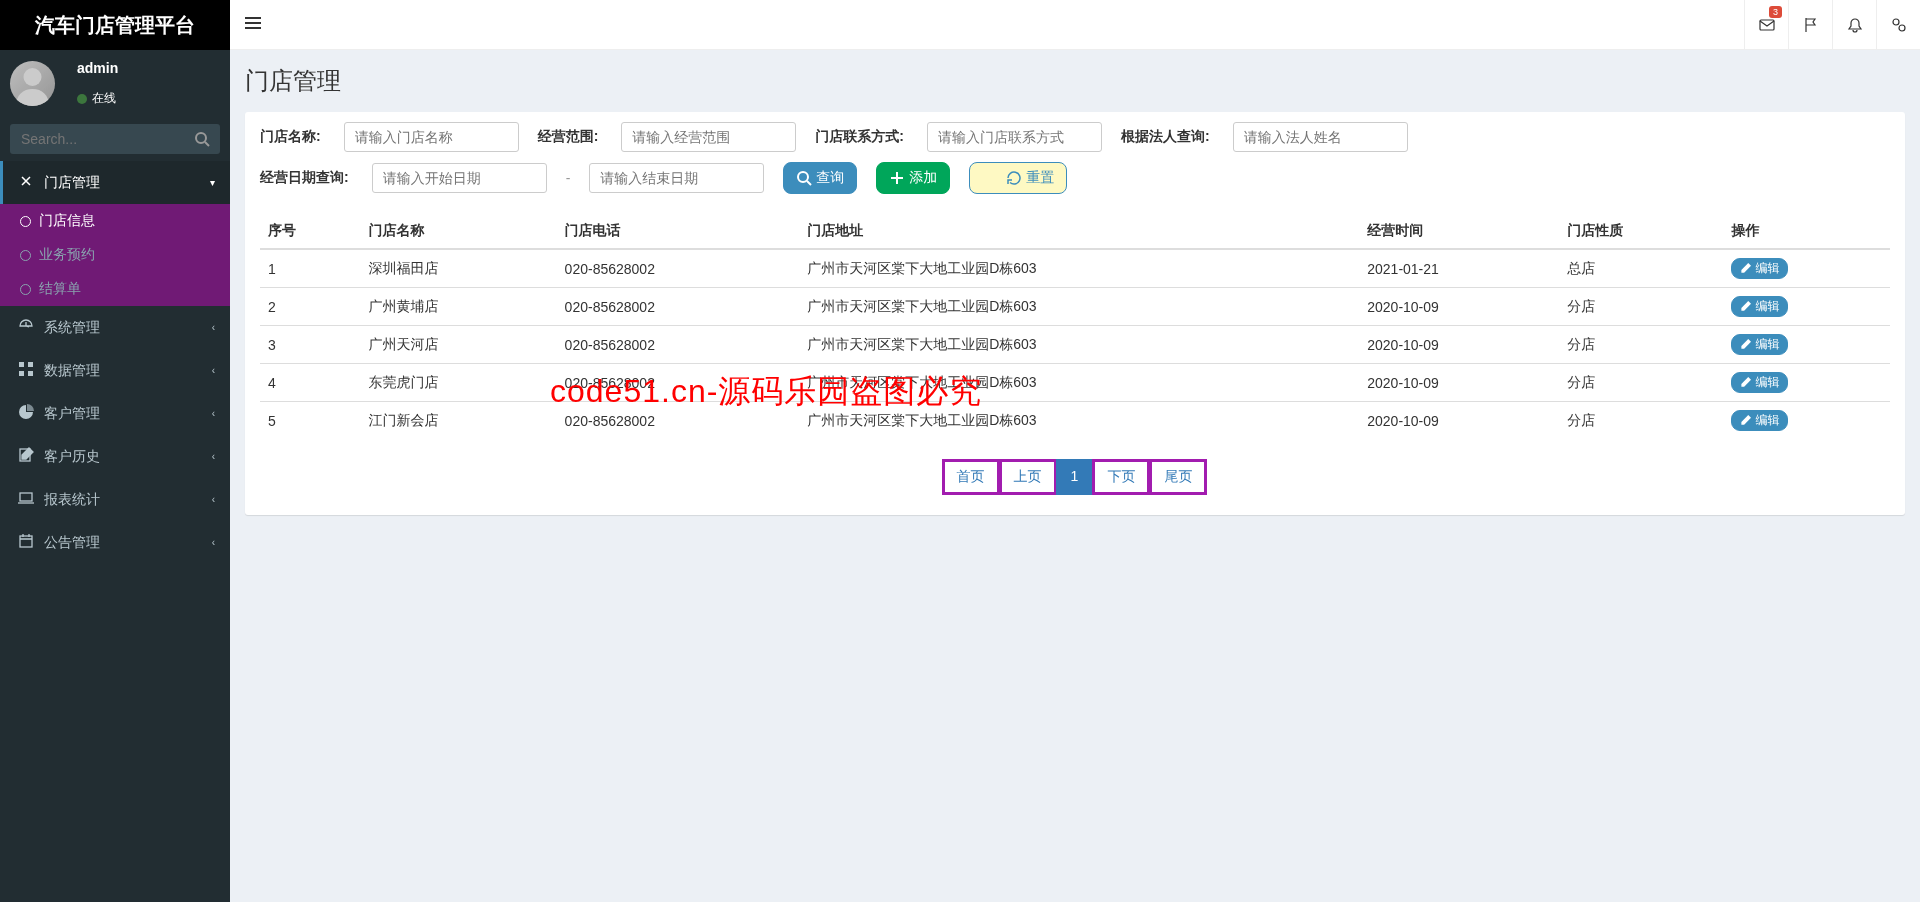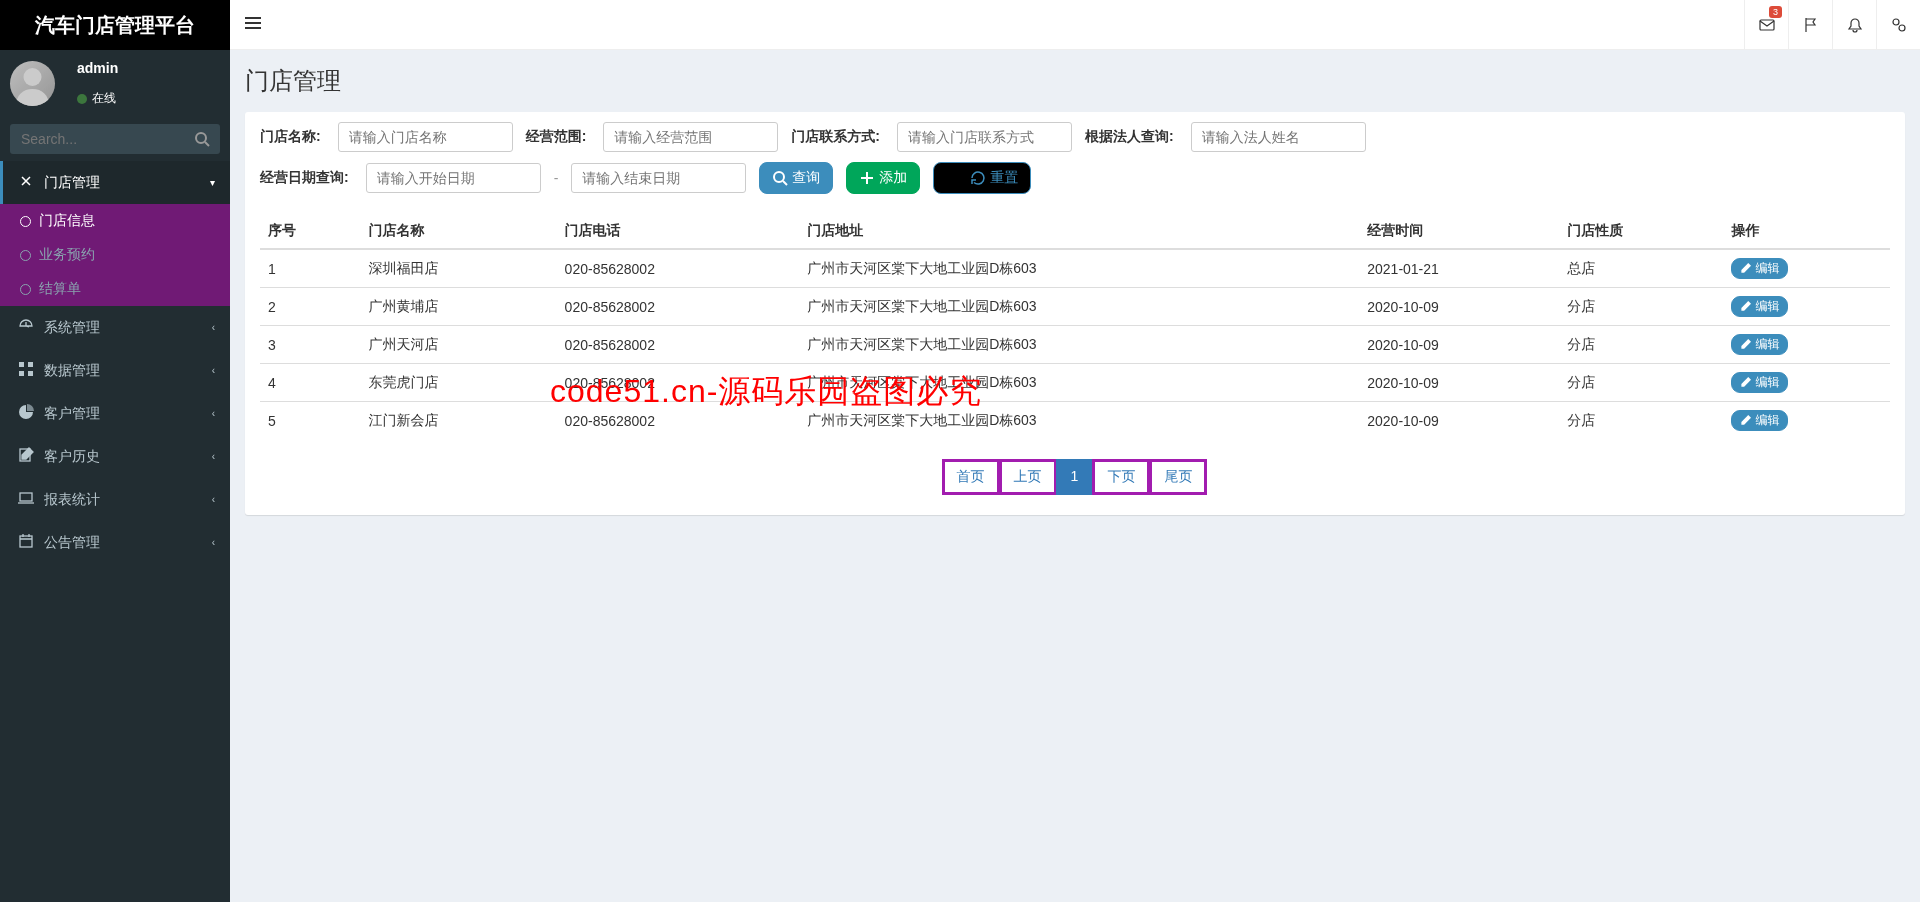--- a/index.html
+++ b/index.html
@@ -35,28 +35,28 @@
 .top-right { margin-left: auto; display: flex; }
 .top-item { position: relative; width: 44px; height: 50px; display: flex; align-items: center; justify-content: center; border-left: 1px solid #eee; color: #333; cursor: pointer; }
 .badge { position: absolute; top: 6px; right: 6px; background: #dd4b39; color: #fff; font-size: 9px; border-radius: 3px; padding: 1px 4px; }
 
 .content-header { padding: 15px 15px 0; }
 .content-header h1 { font-size: 24px; font-weight: 500; color: #333; }
 
 .content { padding: 15px; }
 .box { background: #fff; border-radius: 3px; box-shadow: 0 1px 1px rgba(0,0,0,.1); padding: 10px 15px; }
 
-.filter-row { display: flex; align-items: center; flex-wrap: wrap; gap: 6px 13px; margin-bottom: 10px; }
+.filter-row { display: flex; align-items: center; flex-wrap: wrap; gap: 6px 19px; margin-bottom: 10px; }
 .lbl { font-size: 14px; color: #333; font-weight: bold; white-space: nowrap; margin-right: 4px; }
 .finput { border: 1px solid #ccc; border-radius: 3px; padding: 6px 10px; font-size: 14px; width: 175px; }
 .sep { color: #999; }
 .btn { border: none; border-radius: 8px; padding: 6px 12px; font-size: 14px; cursor: pointer; display: inline-flex; align-items: center; gap: 4px; color: #fff; }
 .btn-info { background: #3c8dbc; border: 1px solid #3c8dbc; }
 .btn-success { background: #00a65a; border: 1px solid #00a65a; }
-.btn-outline-primary { background: #000000; color: #3c8dbc; border: 1px solid #3c8dbc; padding-left: 36px; }
+.btn-outline-primary { background: #fef9c3; color: #3c8dbc; border: 1px solid #3c8dbc; padding-left: 36px; }
 .btn-xs { padding: 1px 8px; font-size: 12px; border-radius: 9px; }
 
 table { width: 100%; border-collapse: collapse; margin-top: 20px; }
 th, td { text-align: left; padding: 8px 8px; border-top: 1px solid #ddd; font-size: 14px; }
 thead th { border-top: none; border-bottom: 2px solid #ddd; font-weight: bold; }
 
 .pagination { display: flex; justify-content: center; gap: 0; margin: 20px 0 10px; list-style: none; }
 .pagination li { border: 3px solid #a21caf; margin-left: -1px; }
 .pagination li a { display: block; padding: 6px 12px; color: #337ab7; text-decoration: none; }
 .pagination li.active { background: #337ab7; border-color: #337ab7; }

